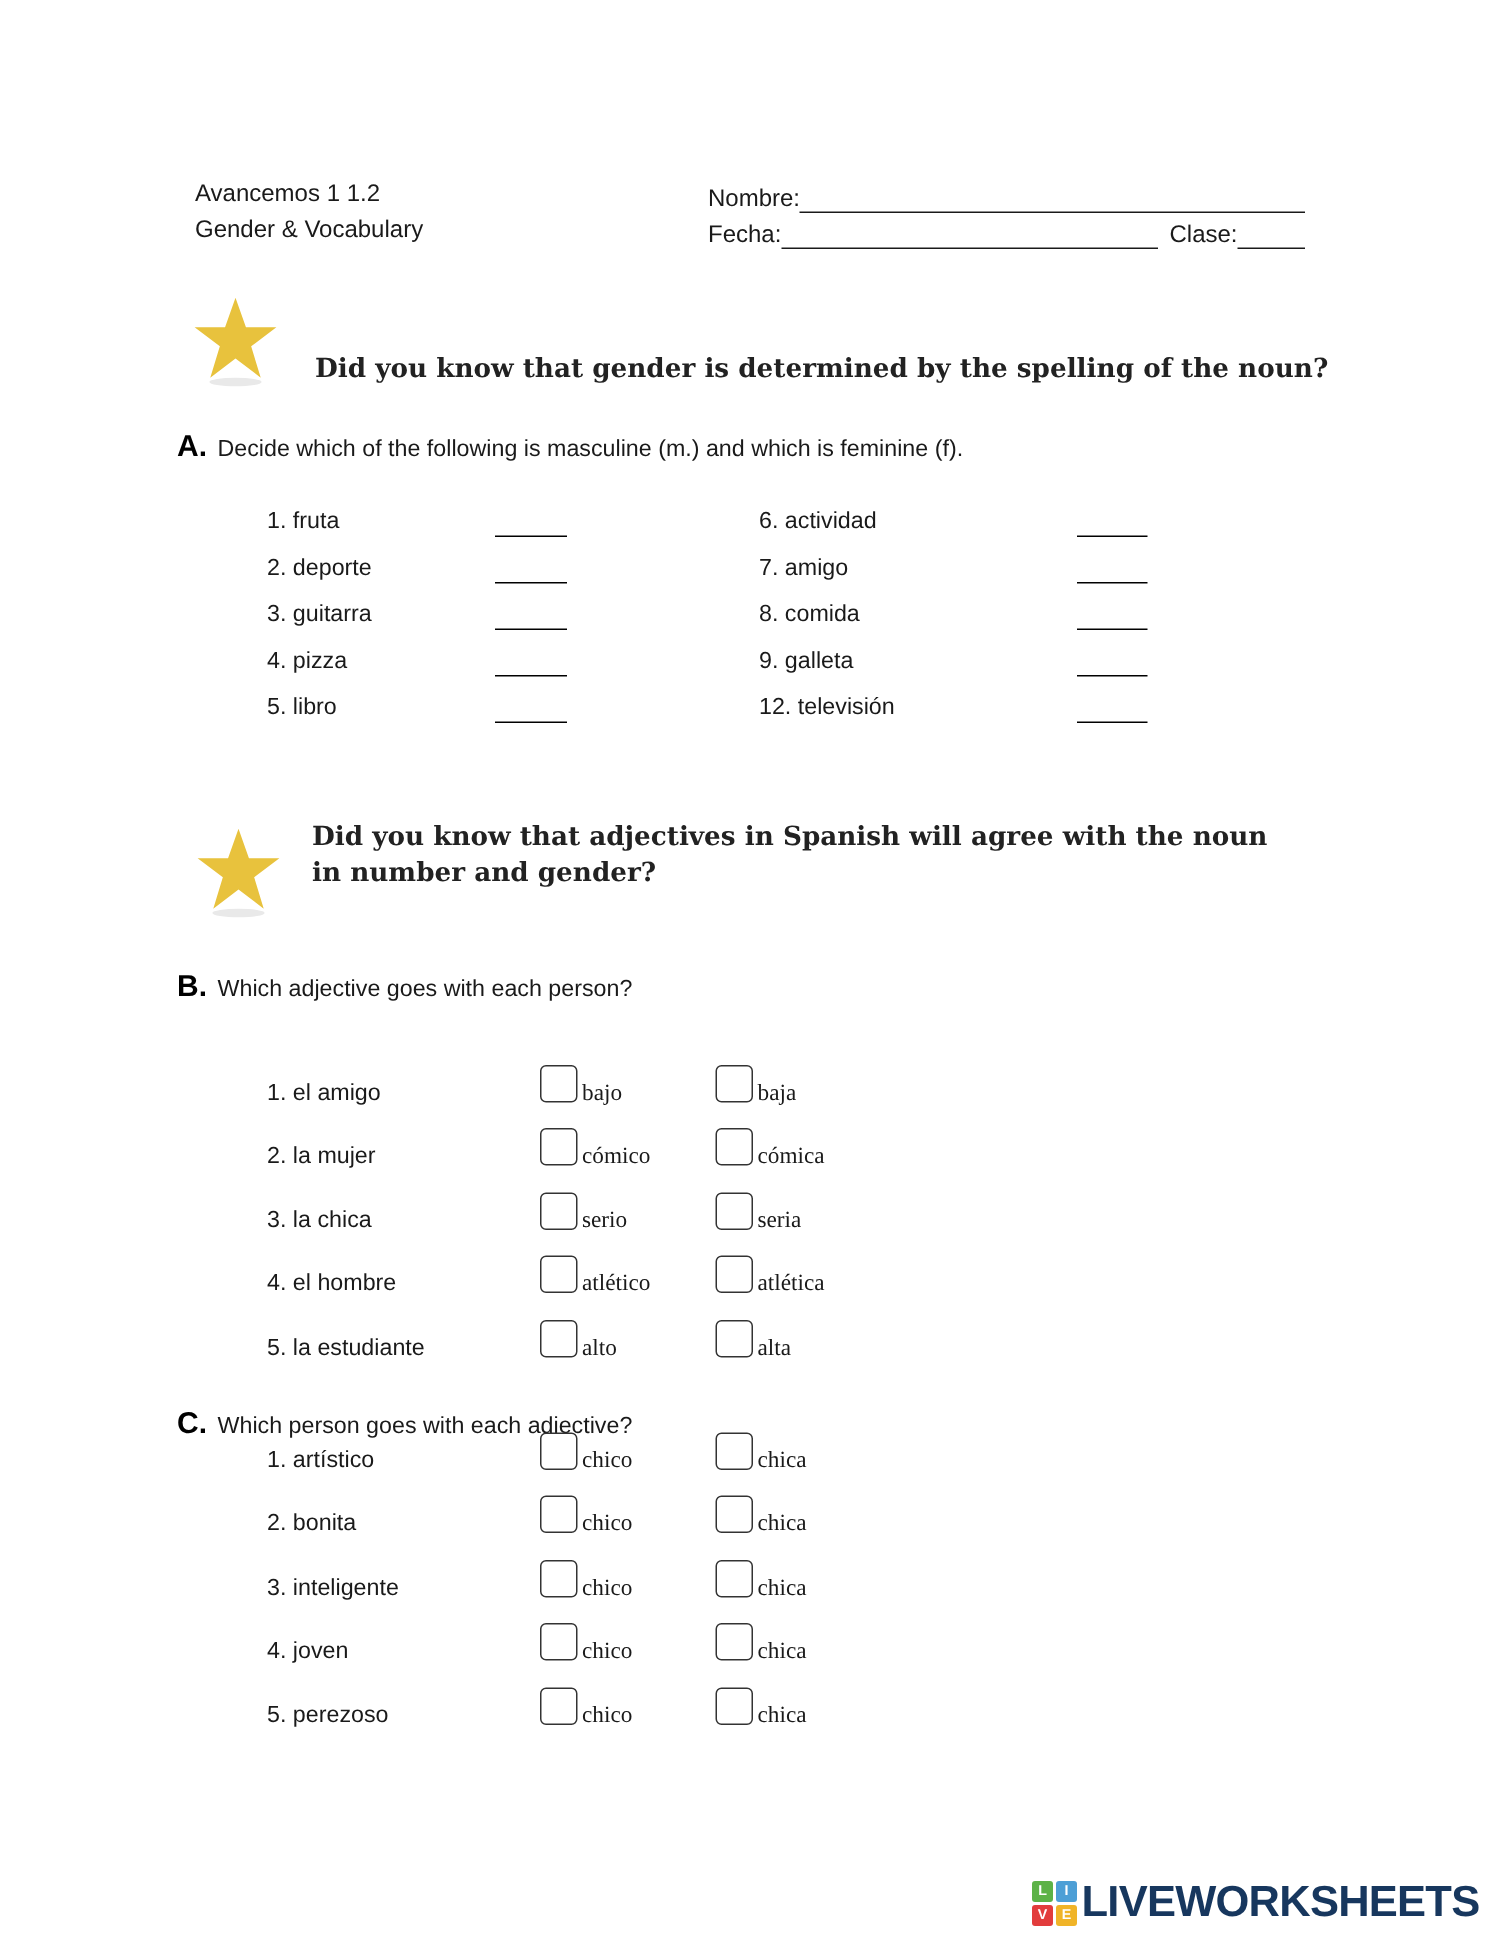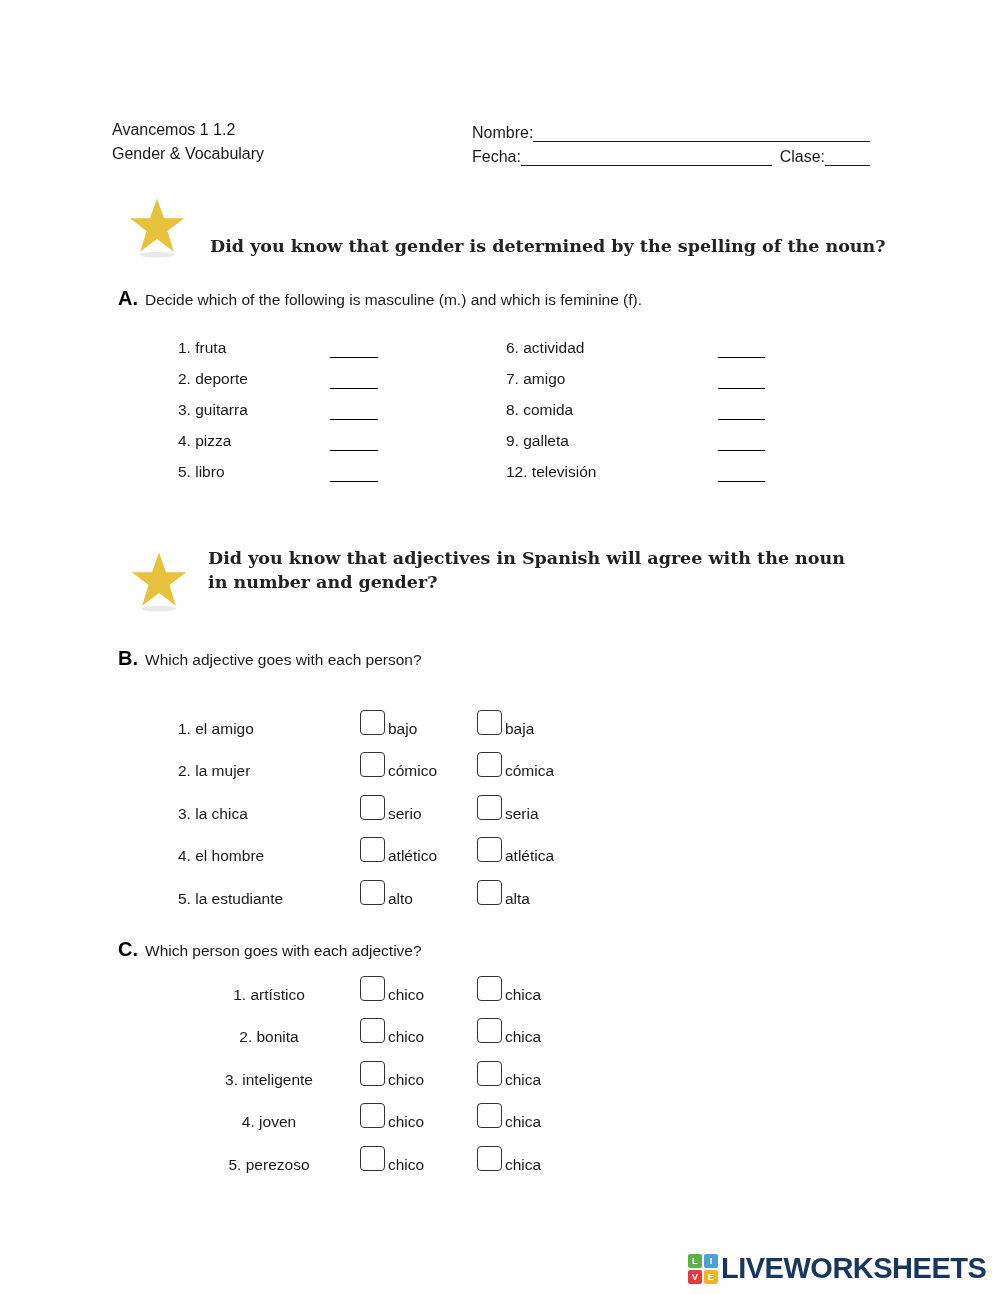--- a/index.html
+++ b/index.html
@@ -1,21 +1,21 @@
 <!DOCTYPE html>
 <html><head>
 <meta charset="utf-8">
 <style>
   html,body{margin:0;padding:0;background:#fff;}
   .sheet{
     position:relative; width:1000px; height:1294px; background:#ffffff;
     font-family:"Liberation Sans", sans-serif; color:#1a1a1a; overflow:hidden;
   }
   
-  .hdr-left{position:absolute; left:112px; top:118px; font-size:16px; line-height:24px;}
+  .hdr-left{position:absolute; left:130px; top:118px; font-size:16px; line-height:24px;}
   .hdr-right{position:absolute; left:472px; top:118px; width:398px; font-size:16px;}
   .hdr-row{display:flex; align-items:flex-end; height:24px;}
   .fill-line{border-bottom:1.5px solid #1a1a1a; height:16px; box-sizing:border-box;}
   .grow{flex:1;}
   .clase-line{width:45px;}
   .fecha-gap{margin-right:8px;}
   
   .star-wrap{position:absolute; width:58px; height:64px;}
   .star1{left:128px; top:196px;}
   .star2{left:130px; top:550px;}
@@ -35,24 +35,24 @@
   .a-col-left{left:178px;}
   .a-col-right{left:506px;}
   .a-row{display:flex; height:31px;gap:35px;}
   .a-col-left .a-label{width:117px; line-height:20px;}
   .a-col-right .a-label{width:177px; line-height:20px;}
   .blank{height:20px; border-bottom:1.6px solid #000; box-sizing:border-box;}
   .a-col-left .blank{width:48px;}
   .a-col-right .blank{width:47px;}
   
   .opt-rows{position:absolute; left:178px; font-size:15.5px;}
-  .rows-b{top:700px;} .rows-c{top:966px;text-align:center;}
+  .rows-b{top:700px;} .rows-c{top:945px;}
   .opt-row{height:42.6px; display:flex; align-items:flex-end; padding-bottom:5px; box-sizing:border-box;}
   .item-label{width:182px; line-height:19px;}
-  .opt{width:117px; display:flex; align-items:flex-end;}
+  .opt{width:117px; display:flex; align-items:flex-end;font-family:Liberation Serif, serif;}
   .cbx{width:23px; height:23px; border:1.7px solid #333; border-radius:4px;
        background:#fff; margin-bottom:3px; flex:0 0 auto; cursor:pointer;}
   .opt-label{line-height:19px; margin-left:3px;}
   
   .footer{position:absolute; left:688px; top:1252px; display:flex; align-items:center; gap:3px; cursor:pointer;}
   .logo-grid{display:grid; grid-template-columns:14px 14px; grid-template-rows:14px 14px; gap:2px;}
   .logo-sq{width:14px; height:14px; border-radius:2px; color:#fff; font-size:9.5px; font-weight:bold;
            display:flex; align-items:center; justify-content:center; line-height:1;}
   .sq-l{background:#5cb247;} .sq-i{background:#4d9fd6;} .sq-v{background:#e23c3c;} .sq-e{background:#f0b428;}
   .brand{font-size:29px; font-weight:800; color:#17375e; letter-spacing:-0.5px;}

